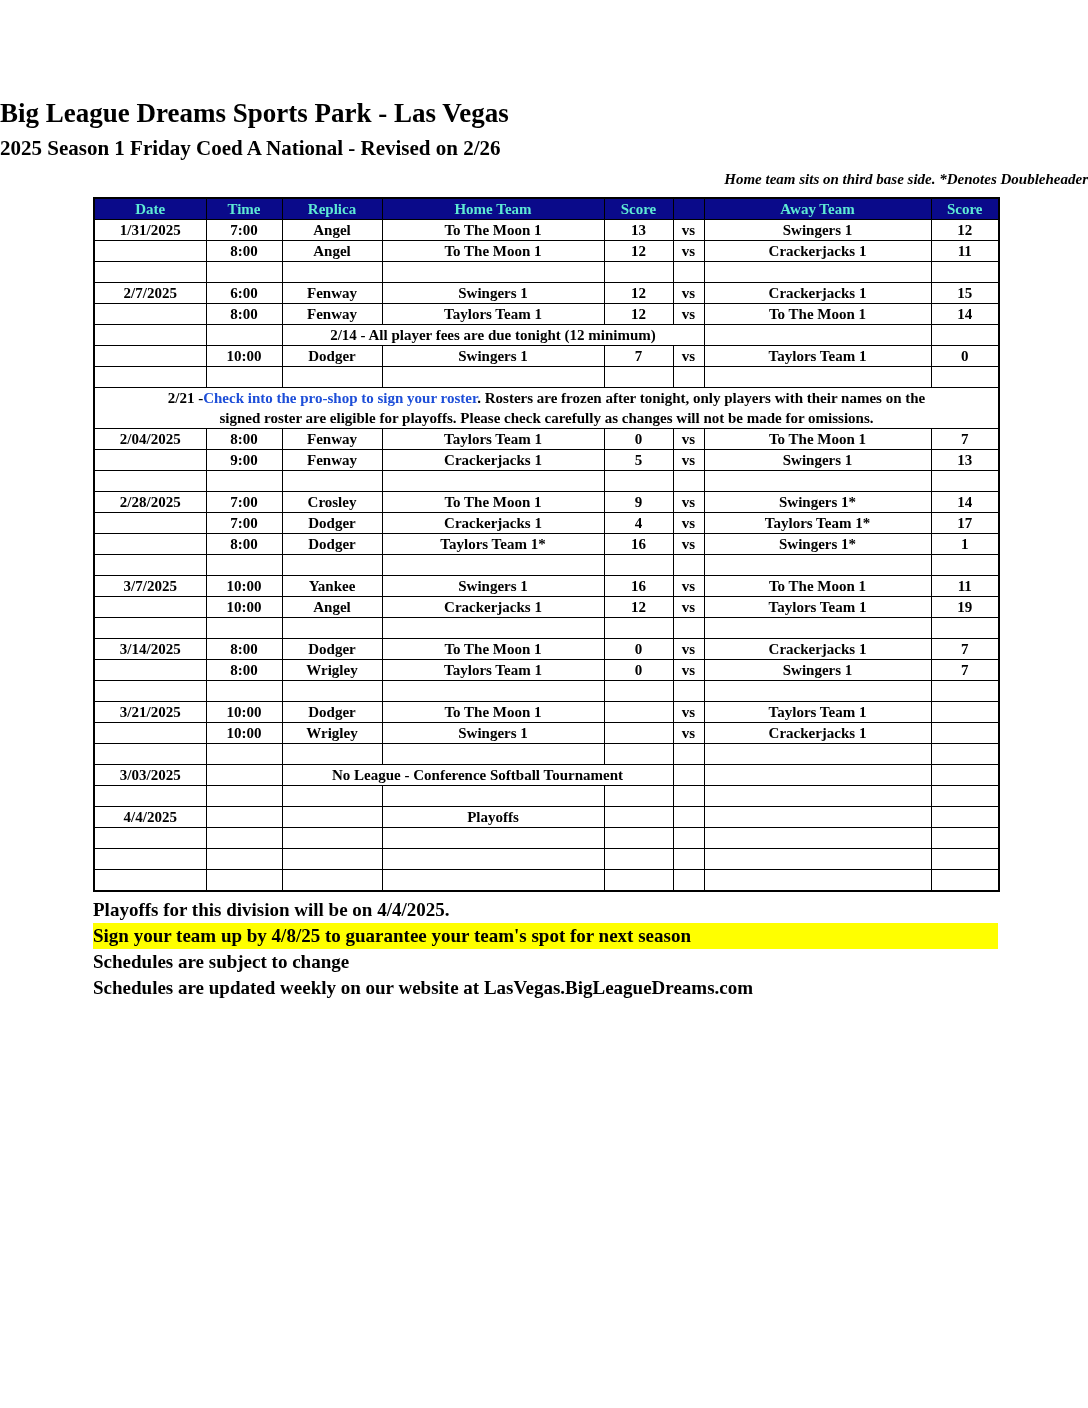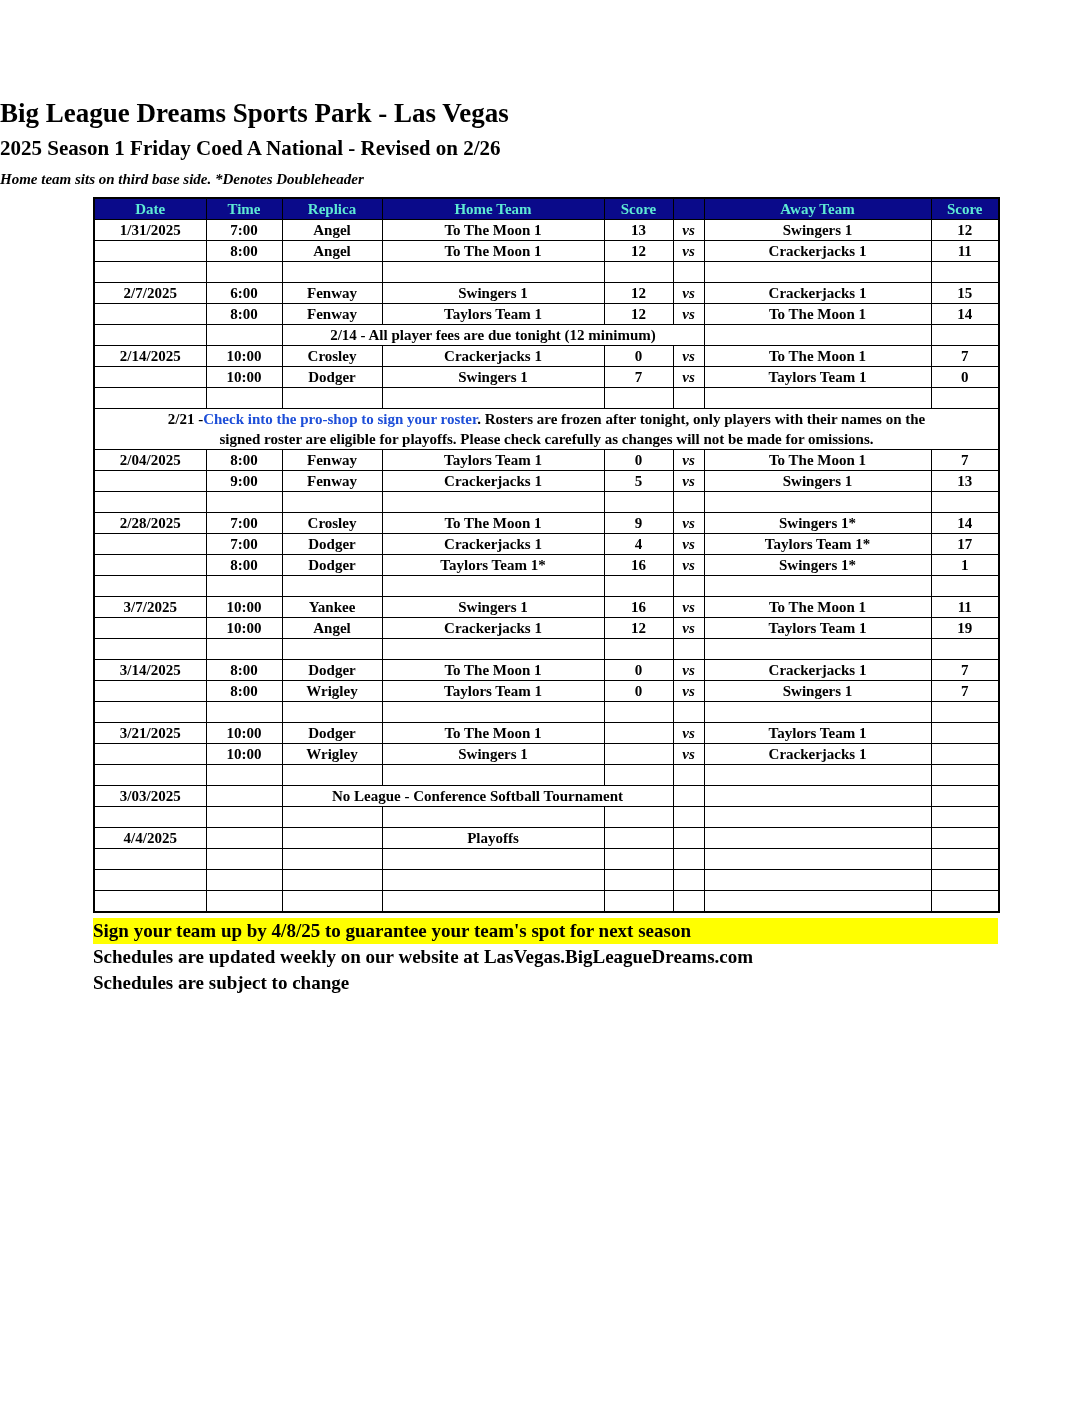--- a/index.html
+++ b/index.html
@@ -9,40 +9,40 @@
   }
   .title {
     padding-top:97px; text-align:left;
     font-size:27px; font-weight:bold; line-height:32px;
   }
   .subtitle {
     text-align:left; font-size:21px; font-weight:bold;
     margin-top:7px; line-height:25px;
   }
   .note {
-    text-align:left; font-size:15px; font-weight:bold; font-style:italic;
+    text-align:right; font-size:15px; font-weight:bold; font-style:italic;
     margin-top:9px; line-height:18px;
   }
   table.sched {
     border-collapse:collapse; table-layout:fixed;
     width:905px; margin:9px 0 0 93px;
     border:2px solid #000;
   }
   table.sched th, table.sched td {
     border:1px solid #000; padding:0; height:20px;
     text-align:center; vertical-align:middle;
     font-weight:bold; font-size:15px; line-height:20px;
     overflow:hidden; white-space:nowrap;
     background:#ffffff; color:#000;
   }
   table.sched th { background:#0a0a8a; color:#5eead4; }
   td.navy { background:#0a0a8a; color:#ffffff; }
   td.win  { background:#ffff00; }
   td.gray { background:#c0c0c0; }
-  td.vs-col { font-style:italic; font-size:12px;margin-top:16px; }
+  td.vs-col { font-size:12px;margin-top:16px; }
   td.alert {
     background:#ff0000; color:#ffffff;
     height:44px; line-height:21px; font-size:15px;
   }
   td.alert .hl-text { color:#1d4ed8; }
   .footer { margin:5px 0 0 93px; width:905px; }
   .fline {
     font-size:19px; font-weight:bold;
     height:26px; line-height:26px; white-space:nowrap;
   }
@@ -131,30 +131,20 @@
           <td class="win">14</td>
         </tr>
         <tr>
           <td class="navy"></td>
           <td class="navy"></td>
           <td class="navy" colspan="4">2/14 - All player fees are due tonight (12 minimum)</td>
           <td class="navy"></td>
           <td class="navy"></td>
         </tr>
         <tr>
-          <td>2/14/2025</td>
-          <td>10:00</td>
-          <td>Crosley</td>
-          <td>Crackerjacks 1</td>
-          <td>0</td>
-          <td class="vs-col">vs</td>
-          <td class="win">To The Moon 1</td>
-          <td class="win">7</td>
-        </tr>
-        <tr>
           <td></td>
           <td>10:00</td>
           <td>Dodger</td>
           <td class="win">Swingers 1</td>
           <td class="win">7</td>
           <td class="vs-col">vs</td>
           <td>Taylors Team 1</td>
           <td>0</td>
         </tr>
         <tr>
@@ -388,17 +378,18 @@
           <td class="navy"></td>
           <td class="navy"></td>
           <td class="navy"></td>
           <td class="navy"></td>
           <td class="navy"></td>
         </tr>
       </tbody>
   </table>
 
   <div class="footer">
+    <div class="fline">Playoffs for this division will be on 4/4/2025.</div>
     <div class="fline hl">Sign your team up by 4/8/25 to guarantee your team's spot for next season</div>
+    <div class="fline">Schedules are subject to change</div>
     <div class="fline">Schedules are updated weekly on our website at LasVegas.BigLeagueDreams.com</div>
-    <div class="fline">Schedules are subject to change</div>
   </div>
 </div>
 
 </body></html>

